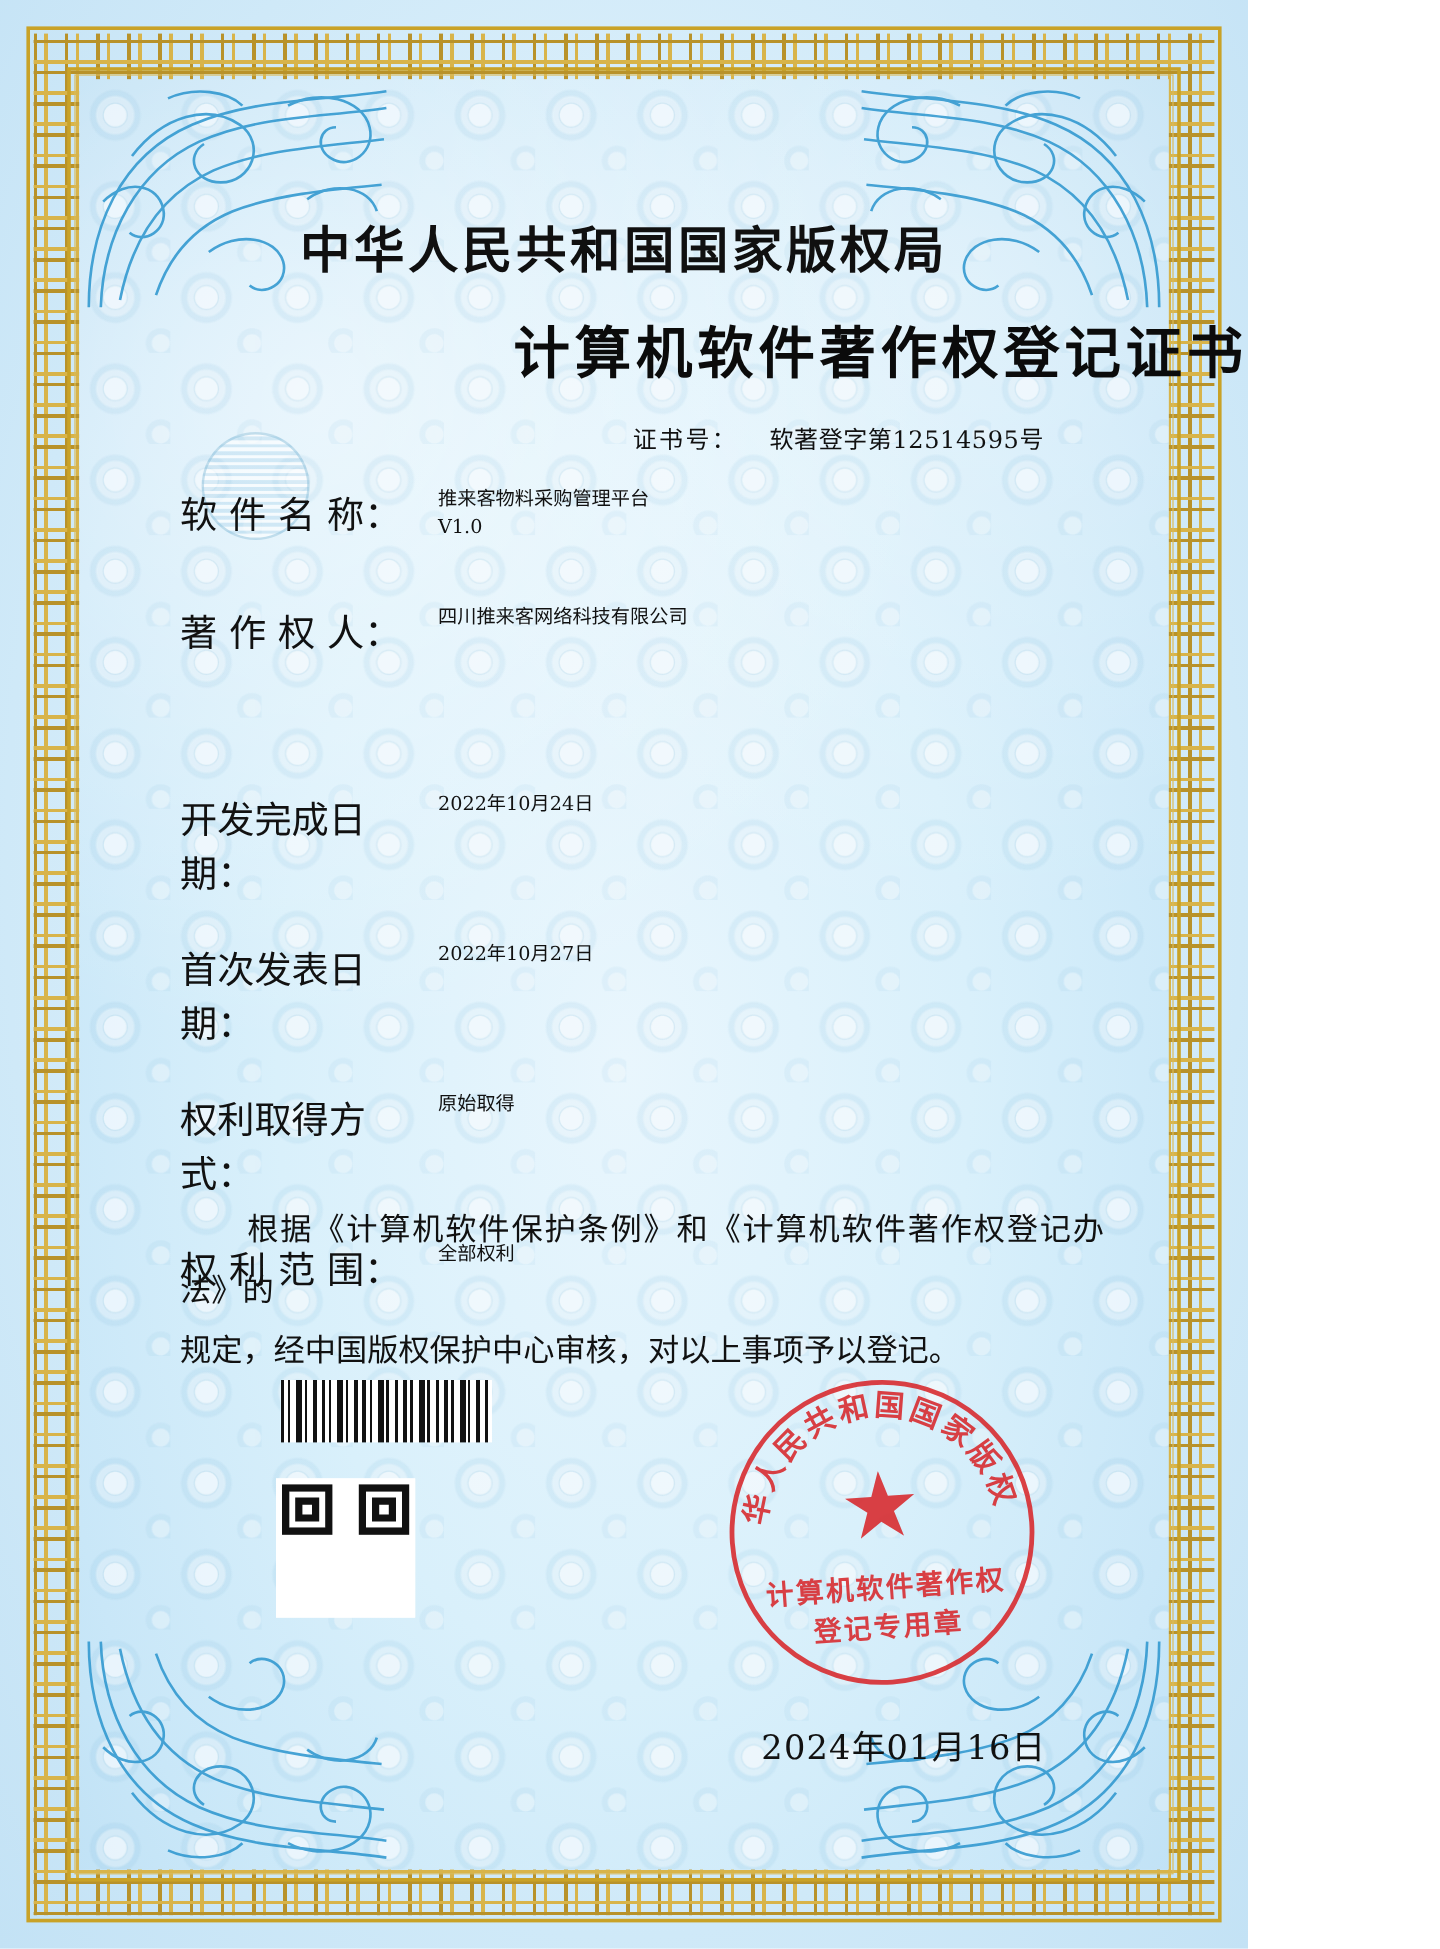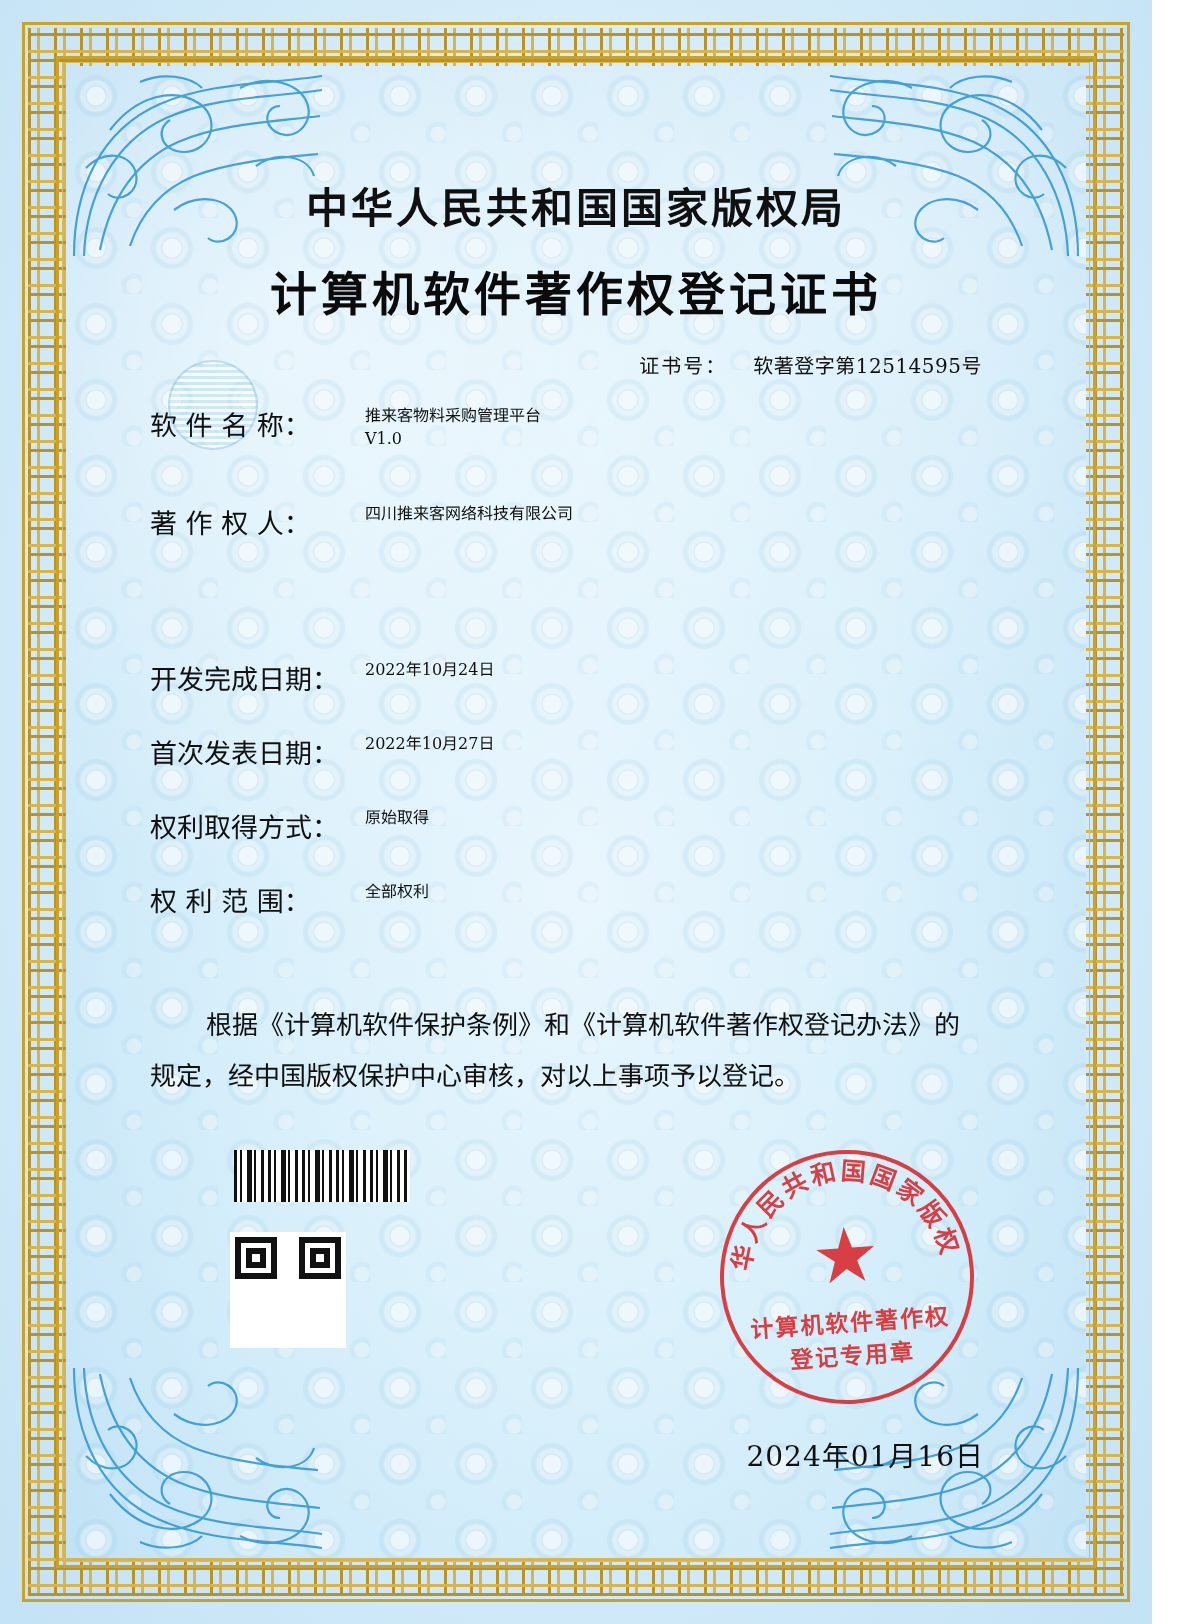--- a/index.html
+++ b/index.html
@@ -5,21 +5,21 @@
   html,body{margin:0;padding:0;}
   body{
     width:1200px;height:1624px;
     background:#ffffff;
     font-family:"Liberation Serif", serif;
     overflow:hidden;
   }
 
   .page{
     position:relative;
-    width:1152px;height:1624px;
+    width:1040px;height:1624px;
     box-sizing:border-box;
     background:
       radial-gradient(ellipse at 50% 45%, #eaf7fd 0%, #dcf0fb 40%, #cfe9f8 70%, #c3e2f5 100%);
   }
 
   
   .gold-outer{
     position:absolute;left:22px;top:22px;right:22px;bottom:22px;
     border:3px solid #c9a227;
     box-sizing:border-box;
@@ -105,21 +105,21 @@
 
   .org-title{
     position:absolute;top:174px;left:0;right:0;
     text-align:center;
     font-size:42px;letter-spacing:3px;
     font-weight:700;color:#101010;
     font-family:"DejaVu Serif","Liberation Serif",serif;
   }
   .cert-title{
     position:absolute;top:256px;left:0;right:0;
-    text-align:center;
+    text-align:right;
     font-size:47px;letter-spacing:4px;
     font-weight:700;color:#0b0b0b;
     font-family:"DejaVu Serif","Liberation Serif",serif;
   }
 
   .cert-no{
     position:absolute;top:350px;right:170px;
     font-size:20px;color:#111;
     font-family:"DejaVu Serif","Liberation Serif",serif;
     letter-spacing:.5px;
@@ -134,21 +134,21 @@
     border:2px solid rgba(120,180,212,.55);
     background:
       repeating-linear-gradient(0deg, rgba(255,255,255,.85) 0 3px, rgba(150,200,228,.35) 3px 6px);
     opacity:.75;
   }
 
   .rows{position:absolute;left:150px;top:404px;right:120px;}
   .row{display:flex;align-items:flex-start;margin-bottom:10px;}
   .row .label{
     width:215px;flex:0 0 215px;
-    font-size:27px;color:#111;
+    font-size:31px;color:#111;
     font-family:"DejaVu Serif","Liberation Serif",serif;
     letter-spacing:0px;
   }
   .row .label.sp0{letter-spacing:0px;}
   .row .value{
     font-size:16px;color:#111;
     font-family:"DejaVu Serif","Liberation Serif",serif;
     line-height:1.45;
   }
 

